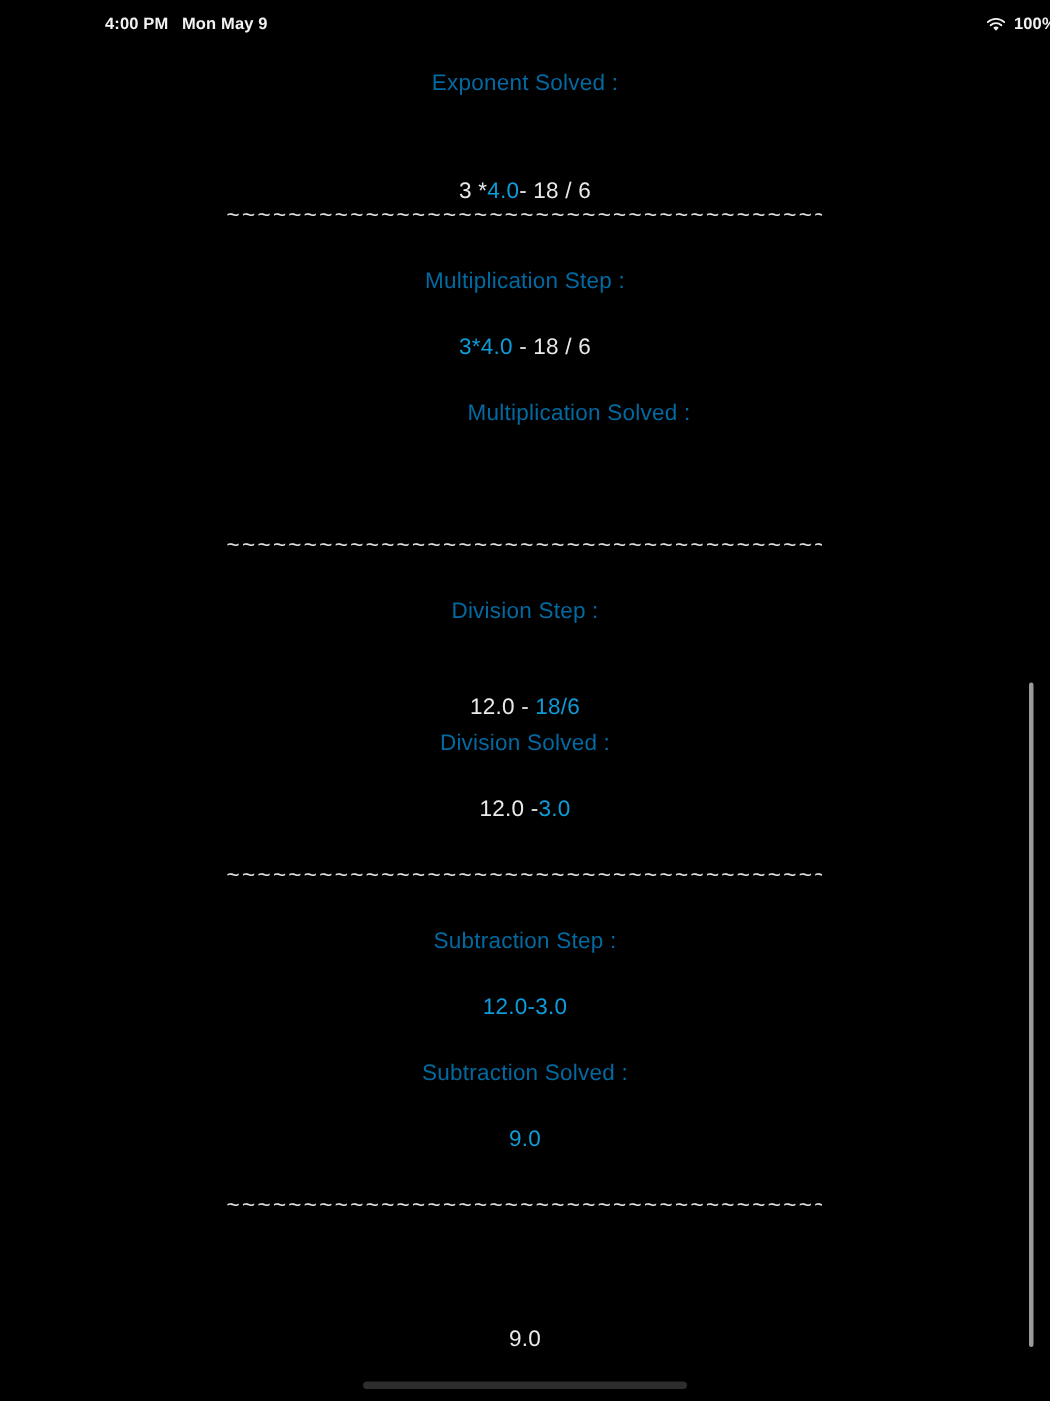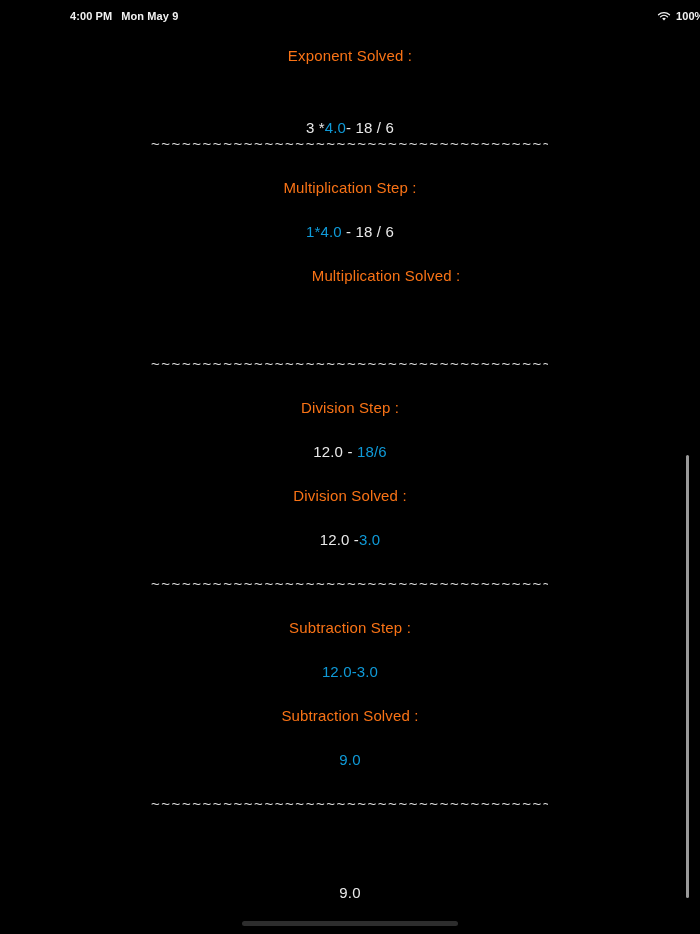--- a/index.html
+++ b/index.html
@@ -61,21 +61,21 @@
     top:22px; left:0;
     width:700px; height:890px;
   }
   .line {
     position:absolute;
     left:0; width:700px;
     text-align:center;
     white-space:nowrap;
   }
   .label {
-    color:#f97316;
+    color:#0369a1;
     font-size:15px;
     letter-spacing:0.15px;
   }
   .expr {
     color:#e9e9e9;
     font-size:15px;
     letter-spacing:0.15px;
   }
   .hl { color:#0f9ad8; }
 
@@ -136,25 +136,25 @@
         <span class="battery-nub"></span>
       </span>
     </div>
   </div>
 
   <div id="content">
       <div class="line" style="top: 25px;"><span class="label">Exponent Solved :</span></div>
       <div class="line" style="top: 69px; margin-top: 28px;"><span class="expr"><span>3 *</span><span class="hl">4.0</span><span>- 18 / 6</span></span></div>
       <div class="separator" style="top: 113px;">~~~~~~~~~~~~~~~~~~~~~~~~~~~~~~~~~~~~~~~~</div>
       <div class="line" style="top: 157px;"><span class="label">Multiplication Step :</span></div>
-      <div class="line" style="top: 201px;"><span class="expr"><span class="hl">1*4.0</span><span> - 18 / 6</span></span></div>
+      <div class="line" style="top: 201px;"><span class="expr"><span class="hl">3*4.0</span><span> - 18 / 6</span></span></div>
       <div class="line" style="top: 245px; margin-left: 36px;"><span class="label">Multiplication Solved :</span></div>
       <div class="separator" style="top: 333px;">~~~~~~~~~~~~~~~~~~~~~~~~~~~~~~~~~~~~~~~~</div>
       <div class="line" style="top: 377px;"><span class="label">Division Step :</span></div>
-      <div class="line" style="top: 421px;"><span class="expr"><span>12.0 - </span><span class="hl">18/6</span></span></div>
+      <div class="line" style="top: 441px;"><span class="expr"><span>12.0 - </span><span class="hl">18/6</span></span></div>
       <div class="line" style="top: 465px;"><span class="label">Division Solved :</span></div>
       <div class="line" style="top: 509px;"><span class="expr"><span>12.0 -</span><span class="hl">3.0</span></span></div>
       <div class="separator" style="top: 553px;">~~~~~~~~~~~~~~~~~~~~~~~~~~~~~~~~~~~~~~~~</div>
       <div class="line" style="top: 597px;"><span class="label">Subtraction Step :</span></div>
       <div class="line" style="top: 641px;"><span class="expr"><span class="hl">12.0-3.0</span></span></div>
       <div class="line" style="top: 685px;"><span class="label">Subtraction Solved :</span></div>
       <div class="line" style="top: 729px;"><span class="expr"><span class="hl">9.0</span></span></div>
       <div class="separator" style="top: 773px;">~~~~~~~~~~~~~~~~~~~~~~~~~~~~~~~~~~~~~~~~</div>
       <div class="line" style="top: 862px;"><span class="expr"><span>9.0</span></span></div>
     </div>

